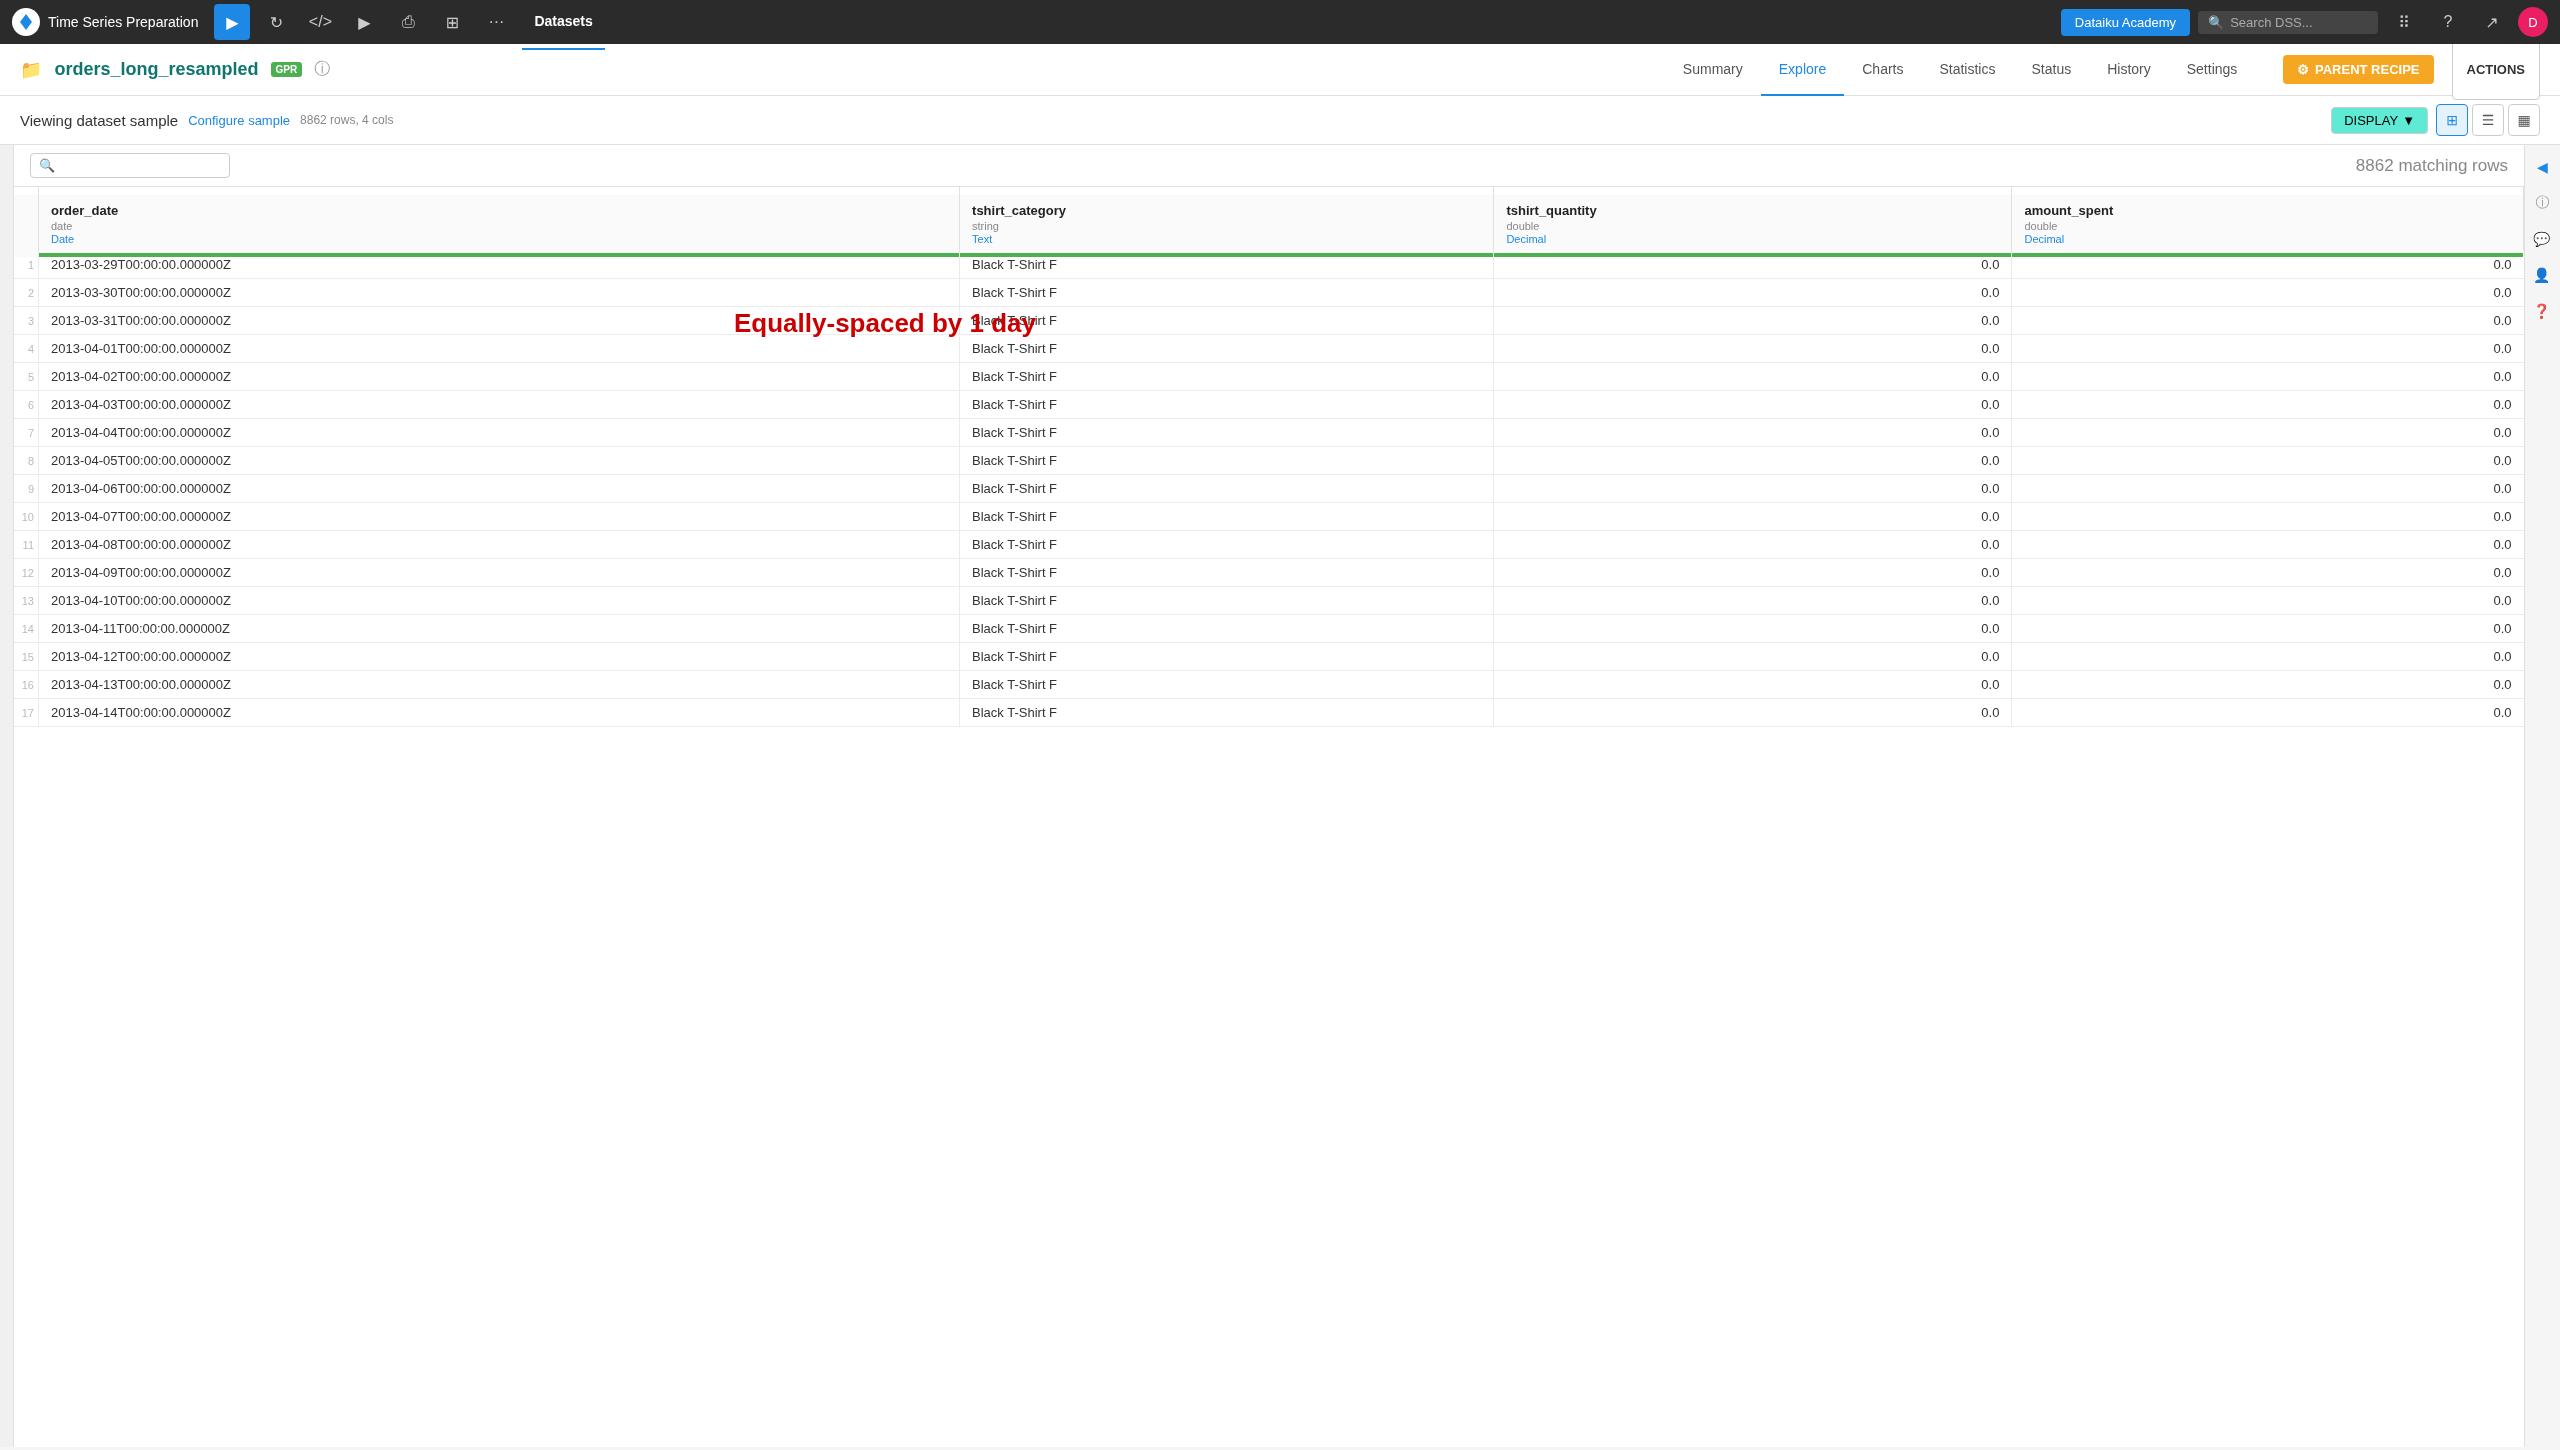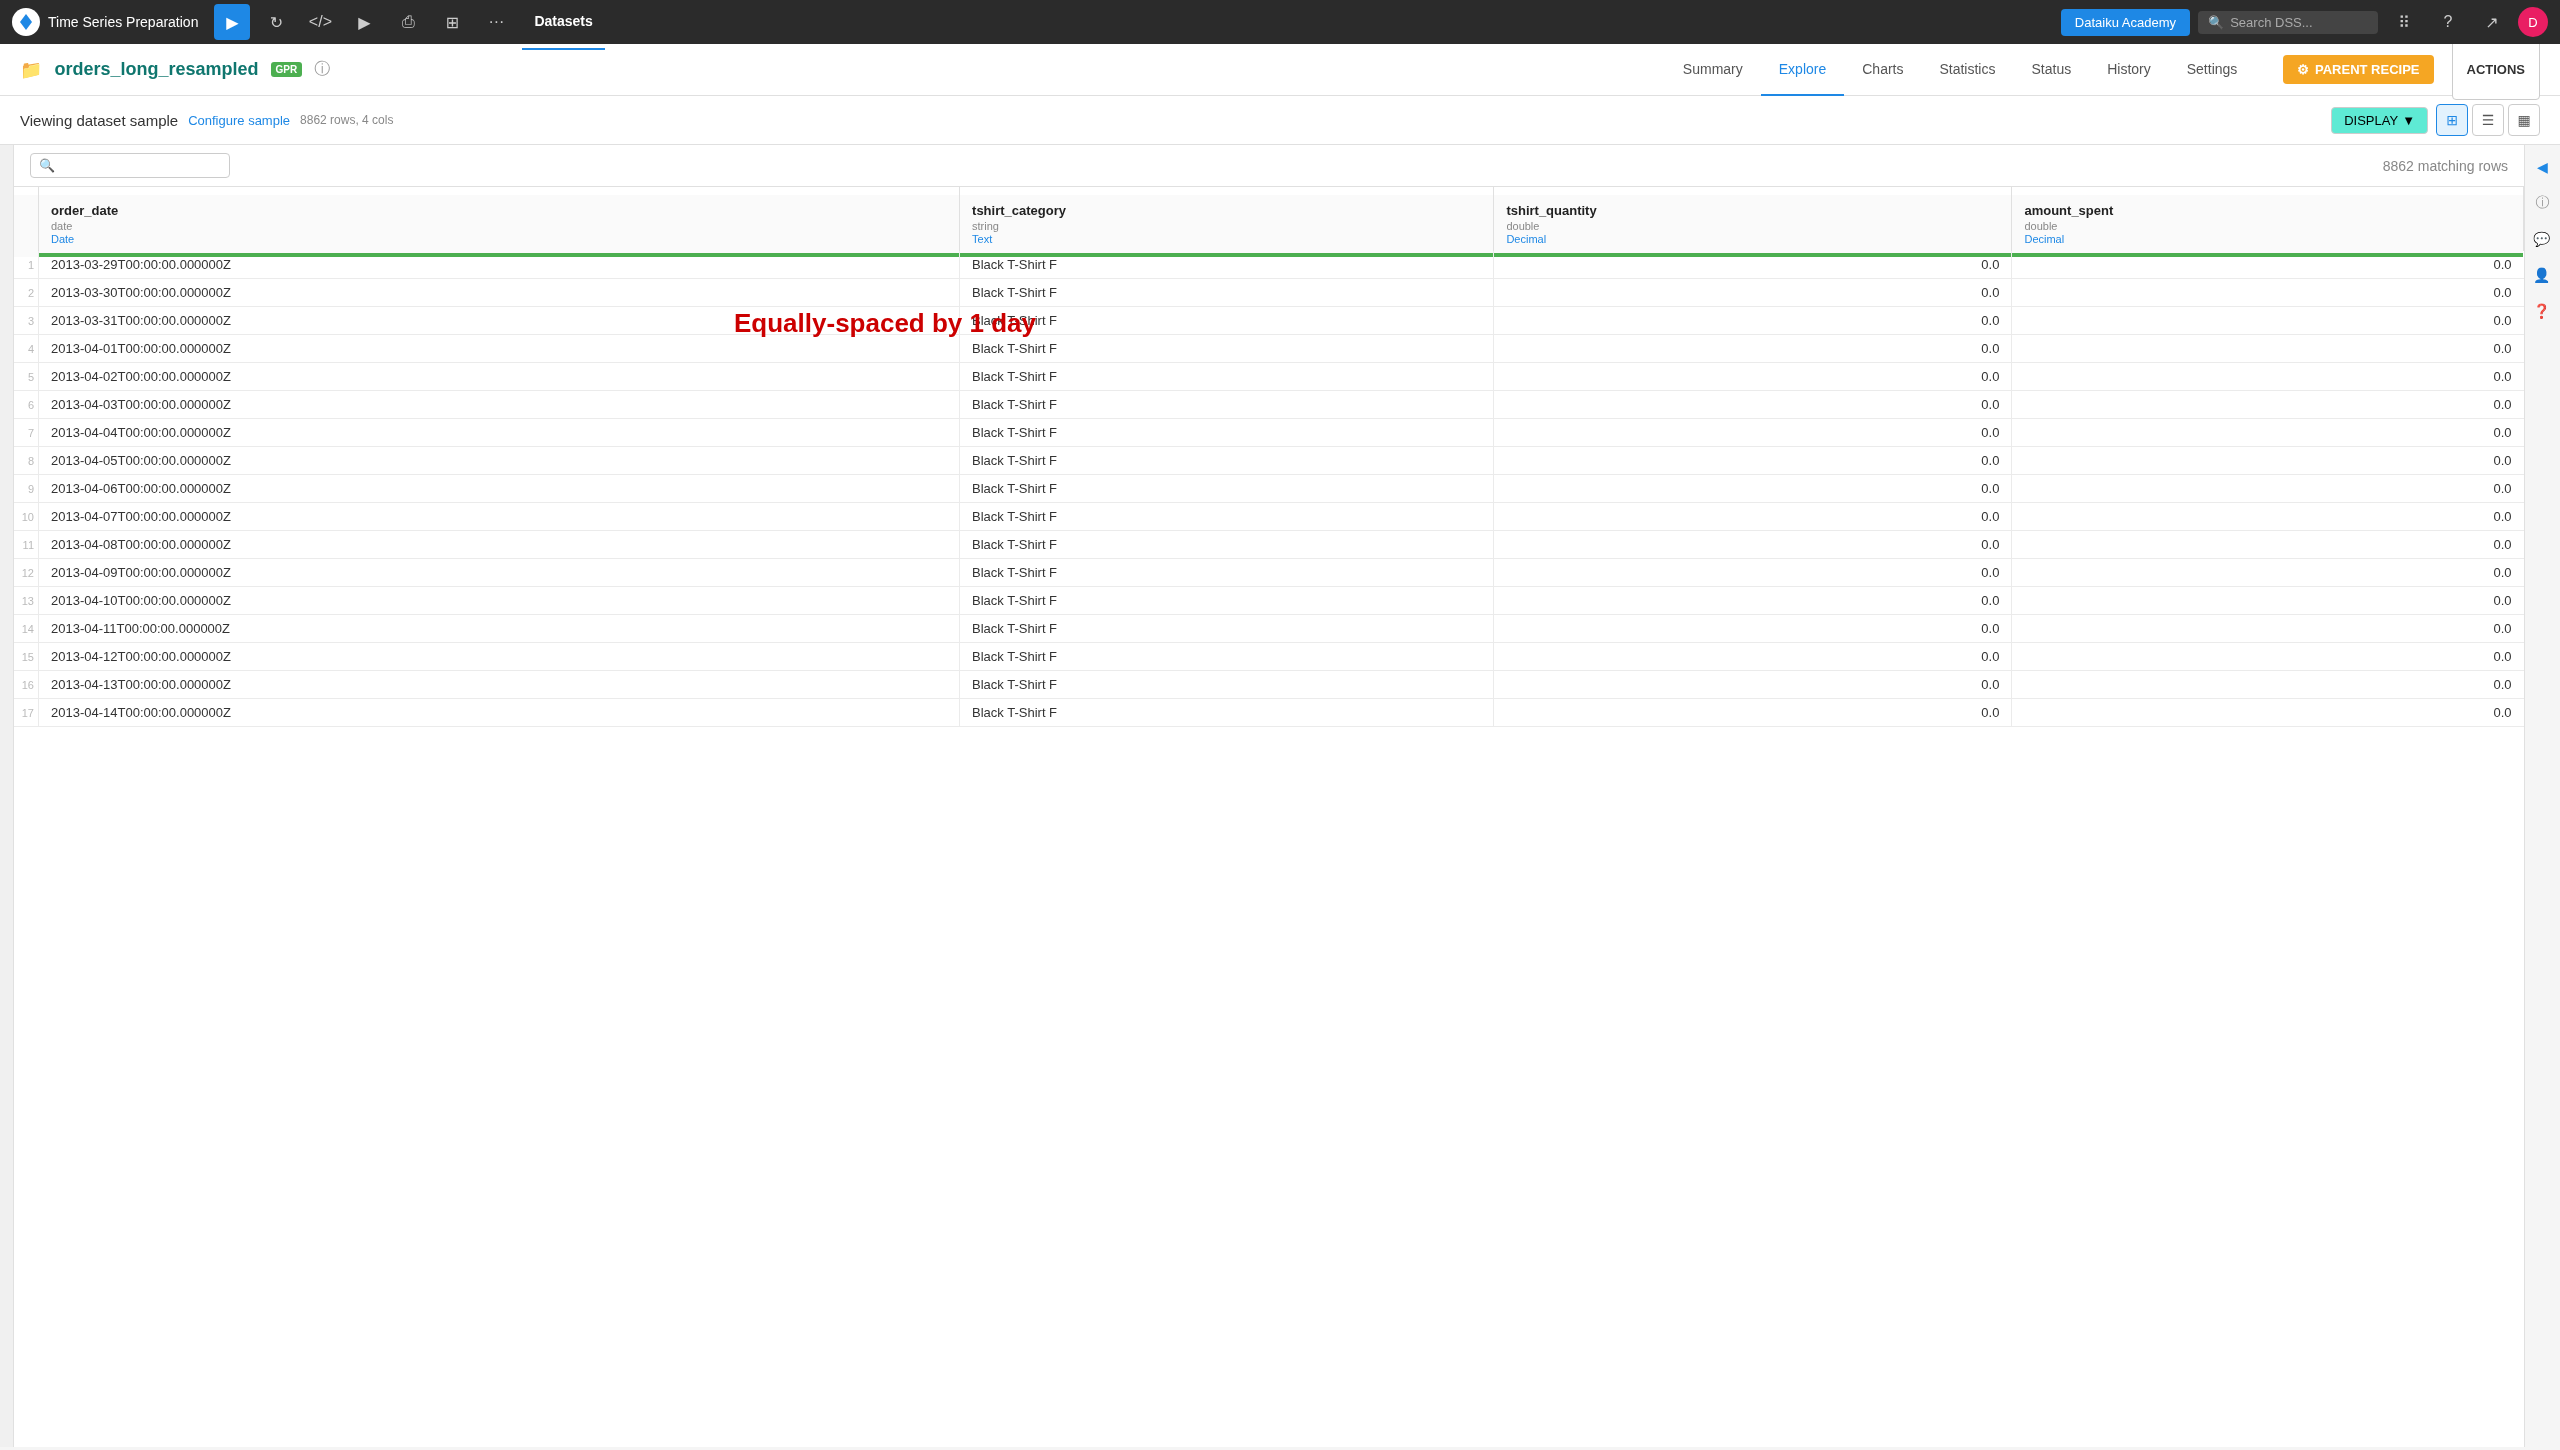--- a/index.html
+++ b/index.html
@@ -101,21 +101,21 @@
     
     .search-row {
       display: flex; align-items: center; padding: 8px 16px; border-bottom: 1px solid #e0e0e0;
       gap: 12px;
     }
     .search-box {
       display: flex; align-items: center; border: 1px solid #ccc; border-radius: 4px;
       padding: 4px 8px; gap: 6px; width: 200px; background: #fff;
     }
     .search-box input { border: none; outline: none; font-size: 13px; width: 100%; }
-    .matching-rows { margin-left: auto; font-size: 14px; color: #888; }
+    .matching-rows { margin-left: auto; font-size: 17px; color: #888; }
 
     
     .table-container { flex: 1; overflow: auto; position: relative; }
     table { width: 100%; border-collapse: collapse; font-size: 13px; }
     thead tr { background: #fafafa; position: sticky; top: 8px; z-index: 10; }
     th {
       border-right: 1px solid #e0e0e0; border-bottom: 2px solid #e0e0e0;
       padding: 0; text-align: left; font-weight: normal; vertical-align: top;
       background: #fafafa;
     }

